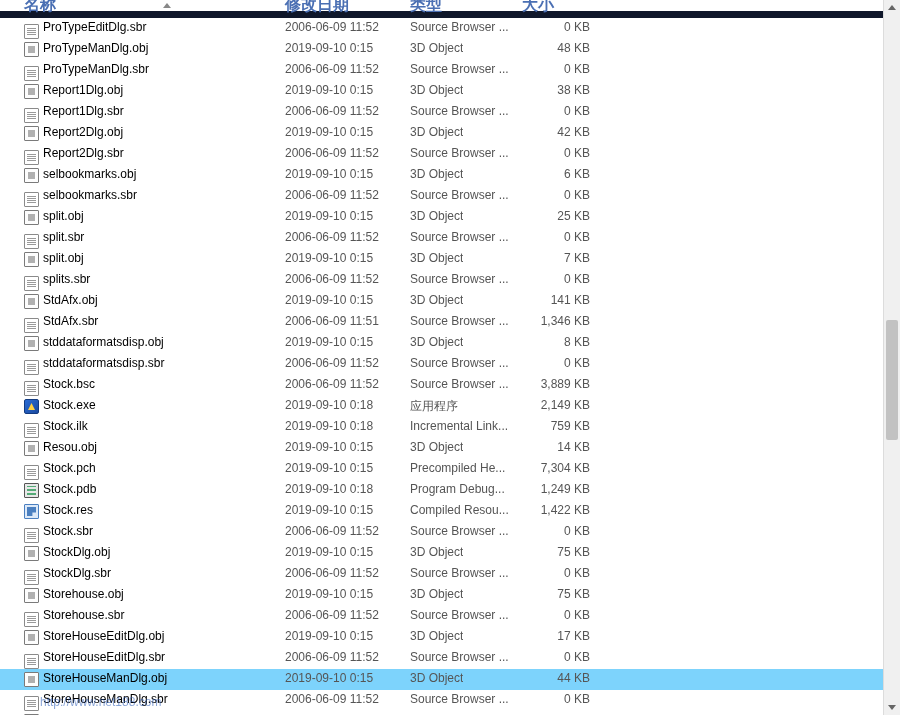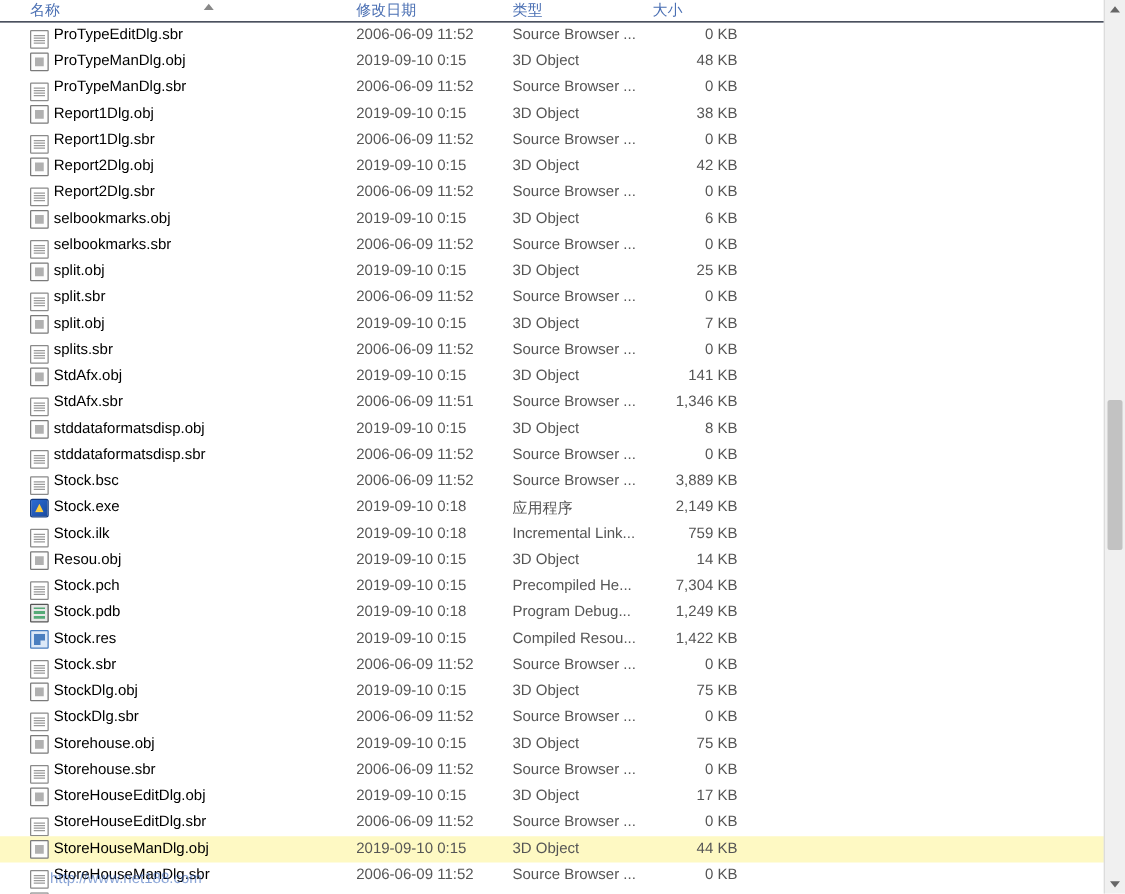--- a/index.html
+++ b/index.html
@@ -10,24 +10,25 @@
     color: #000000;
     width: 900px;
     height: 715px;
     overflow: hidden;
     position: relative;
   }
   .header-row {
     display: flex;
     align-items: center;
     height: 18px;
-    border-bottom: 1px solid #0f172a;
+    border-bottom: 7px solid #0f172a;
     color: #4a6fb3;
-    font-size: 12px;
+    font-size: 16px;
     position: relative;
+    font-weight: bold;
   }
   .header-row .col-name { position: absolute; left: 24px; }
   .header-row .col-date { position: absolute; left: 285px; }
   .header-row .col-type { position: absolute; left: 410px; }
   .header-row .col-size { position: absolute; left: 522px; }
   .header-row .sort-arrow {
     position: absolute;
     left: 163px;
     top: 3px;
     width: 0; height: 0;
@@ -40,21 +41,21 @@
   }
   .file-row {
     display: flex;
     align-items: center;
     height: 21px;
     position: relative;
     white-space: nowrap;
     cursor: default;
   }
   .file-row.selected {
-    background: #fef9c3;
+    background: #7dd3fc;
   }
   .file-row.selected .name-wrap,
   .file-row.selected .col {
     
   }
   .icon {
     position: absolute;
     left: 24px;
     top: 3px;
     width: 15px;

